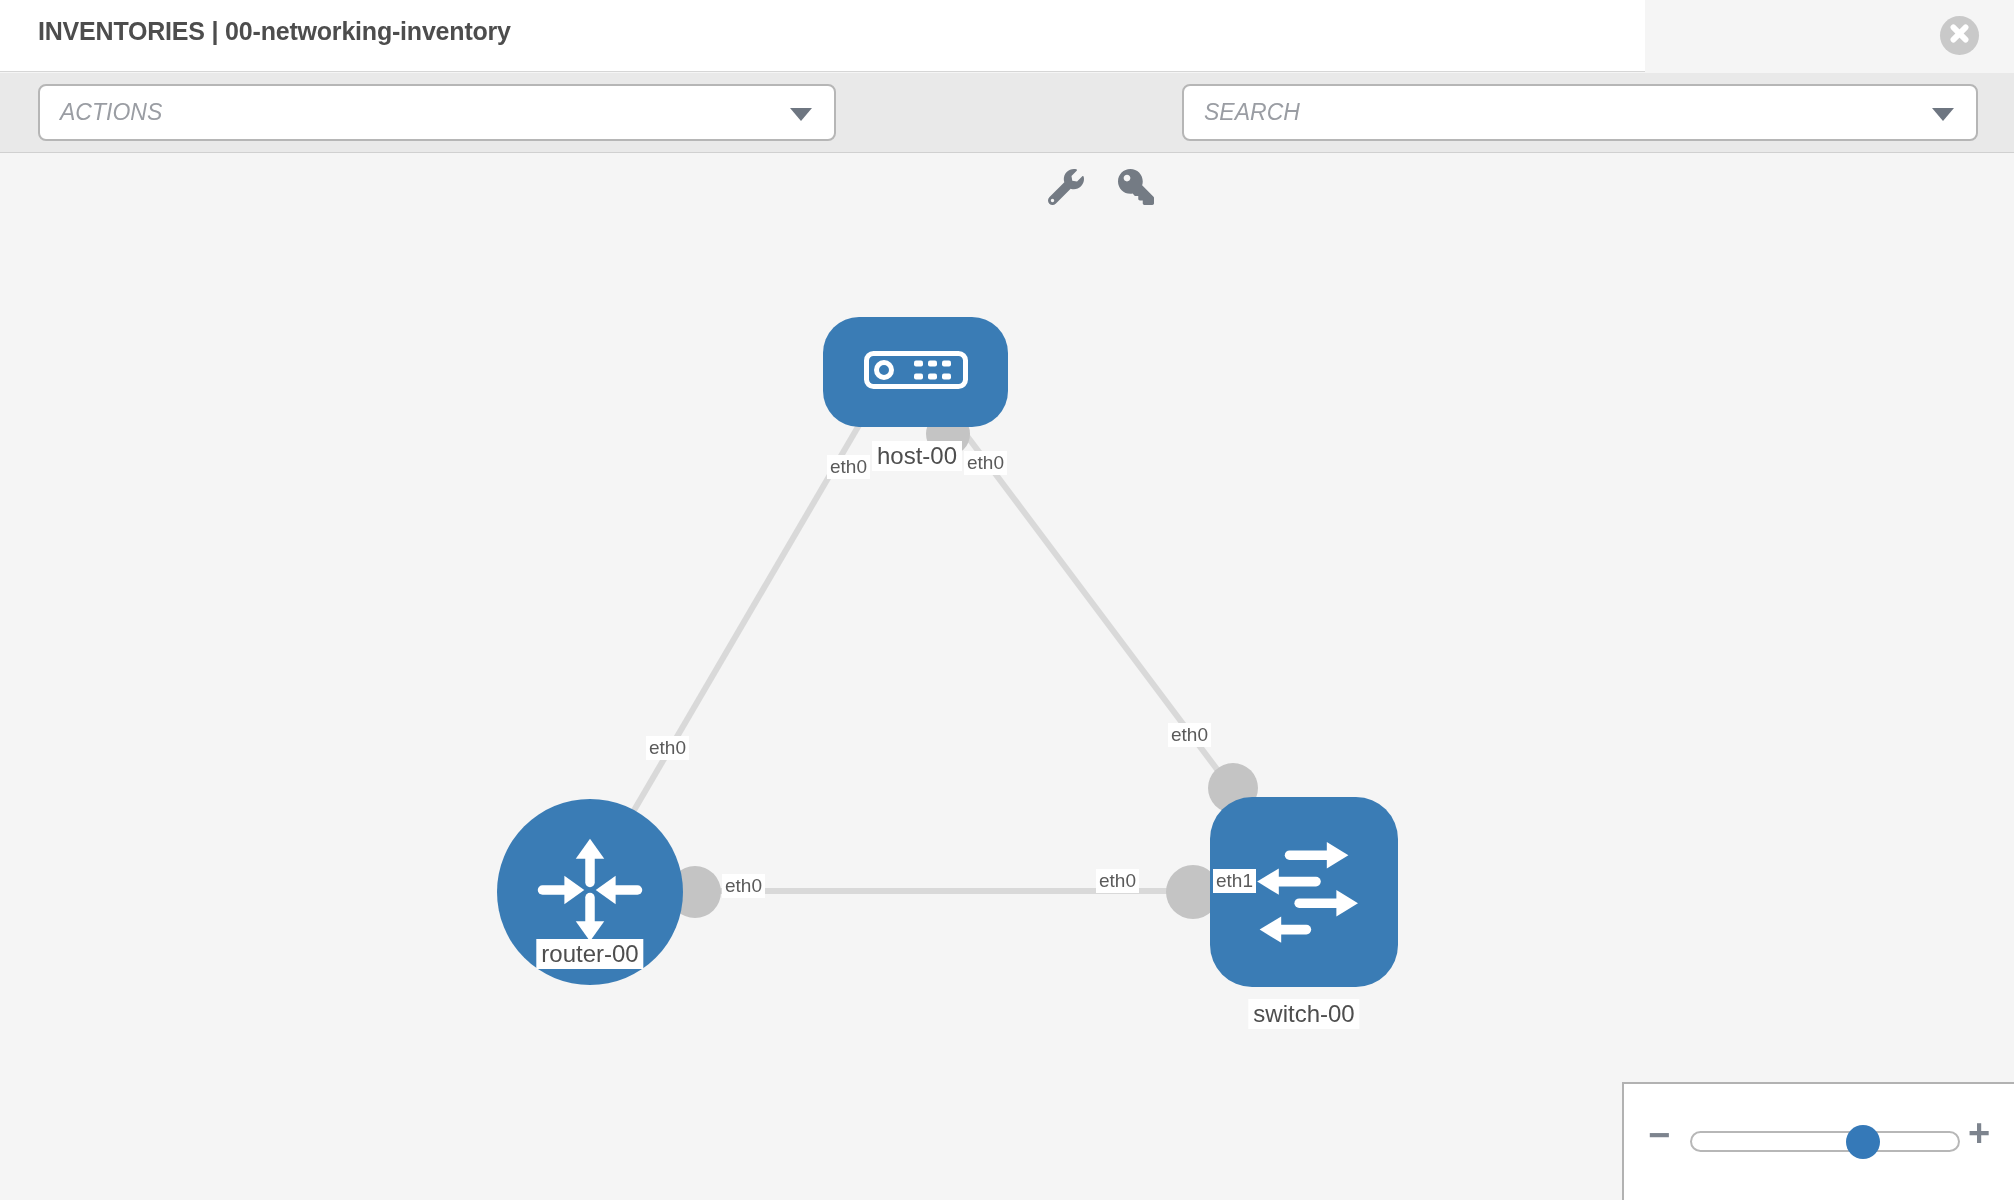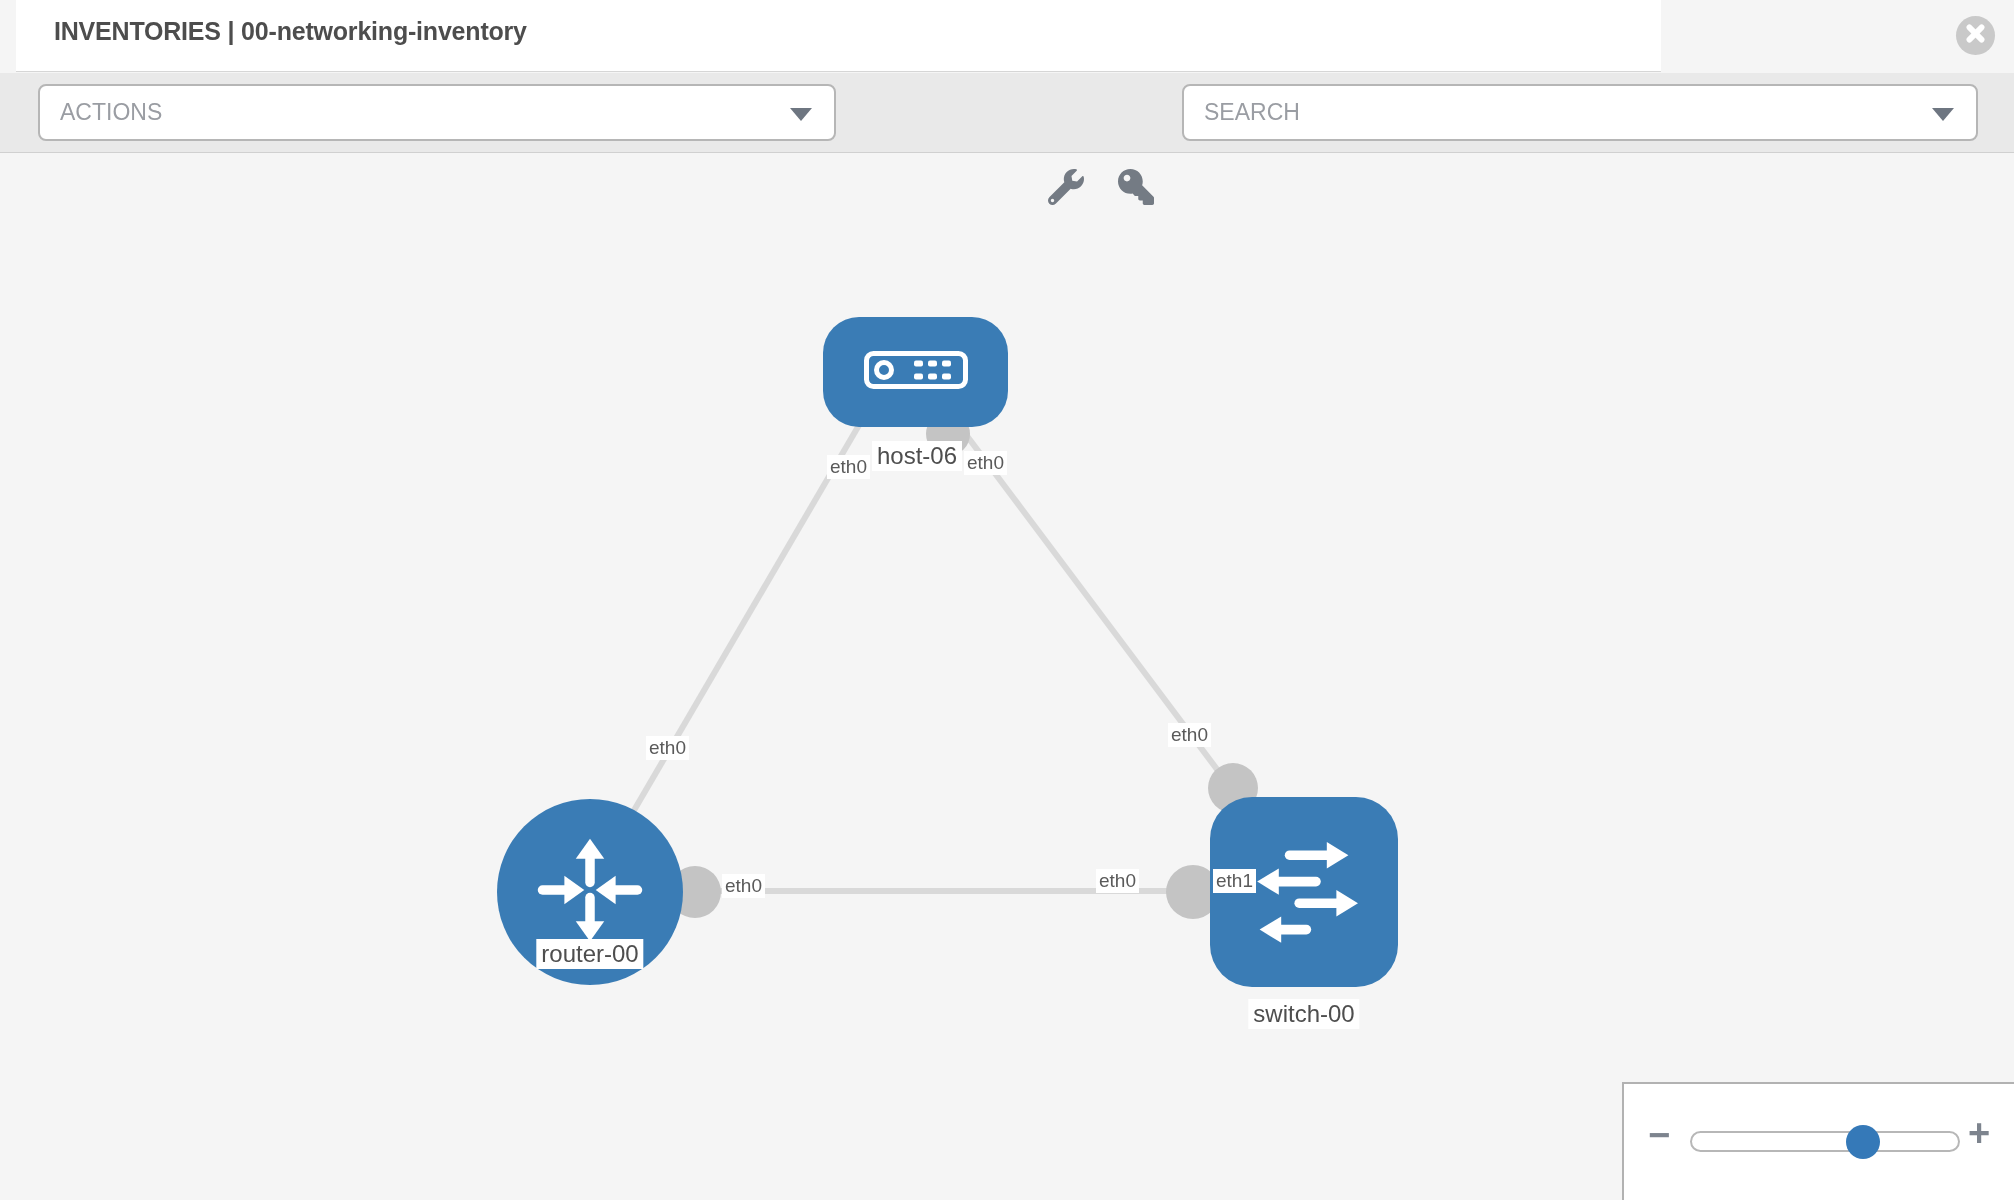--- a/index.html
+++ b/index.html
@@ -2,33 +2,33 @@
 <html><head>
 <meta charset="utf-8">
 <style>
   * { box-sizing: border-box; }
   html,body { margin:0; padding:0; }
   body {
     width:2014px; height:1200px; overflow:hidden; position:relative;
     background:#f5f5f5; font-family:"Liberation Sans", sans-serif;
   }
   
-  .header { position:absolute; top:0; left:16px; width:1645px; height:72px;
+  .header { position:absolute; top:0; left:0; width:1645px; height:72px;
     background:#ffffff; border-bottom:1px solid #d6d6d6; z-index:20; }
   .title { position:absolute; left:38px; top:17px; font-size:25px; font-weight:bold;
     color:#4d4d4d; letter-spacing:-0.2px; }
   .close-btn { position:absolute; left:1940px; top:16px; width:39px; height:39px;
     border-radius:50%; background:#c9c9c9; cursor:pointer; display:flex;
     align-items:center; justify-content:center; }
   
   .toolbar { position:absolute; top:73px; left:0; width:2014px; height:80px;
     background:#e9e9e9; border-bottom:1px solid #d0d0d0; z-index:20; }
   .select { position:absolute; background:#ffffff; border:2px solid #b6b6b6;
     border-radius:8px; height:57px; display:flex; align-items:center;
-    padding:0 20px; color:#9a9da3; font-size:23px; cursor:pointer; }
+    padding:0 20px; color:#9a9da3; font-size:23px; cursor:pointer;font-style:italic; }
   .select-actions { left:38px; top:11px; width:798px; }
   .select-search { left:1182px; top:11px; width:796px;text-align:center; }
   .caret { position:absolute; right:22px; top:22px; width:0; height:0;
     border-left:11px solid transparent; border-right:11px solid transparent;
     border-top:13px solid #6e7681; }
   .tool-icon { position:absolute; cursor:pointer; }
   .tool-icon svg { display:block; }
   
   .canvas { position:absolute; top:154px; left:0; width:2014px; height:1046px; }
   .graph-svg { position:absolute; top:0; left:0; z-index:1; }
@@ -165,21 +165,21 @@
         <polygon points="11,43 29,32 29,54" stroke="none"></polygon>
         <line x1="46" y1="61" x2="80" y2="61"></line>
         <polygon points="95,61 77,50 77,72" stroke="none"></polygon>
         <line x1="52" y1="83" x2="28" y2="83"></line>
         <polygon points="13,83 31,72 31,94" stroke="none"></polygon>
       </g>
     </svg>
   </span>
 </div>
 
-<div class="node-label lbl-host">host-06</div>
+<div class="node-label lbl-host">host-00</div>
 <div class="node-label lbl-router">router-00</div>
 <div class="node-label lbl-switch">switch-00</div>
 
 <div class="if-label if-host-left">eth0</div>
 <div class="if-label if-host-right">eth0</div>
 <div class="if-label if-router-top">eth0</div>
 <div class="if-label if-router-right">eth0</div>
 <div class="if-label if-switch-left-under">eth0</div>
 <div class="if-label if-switch-left">eth1</div>
 <div class="if-label if-switch-top">eth0</div>

